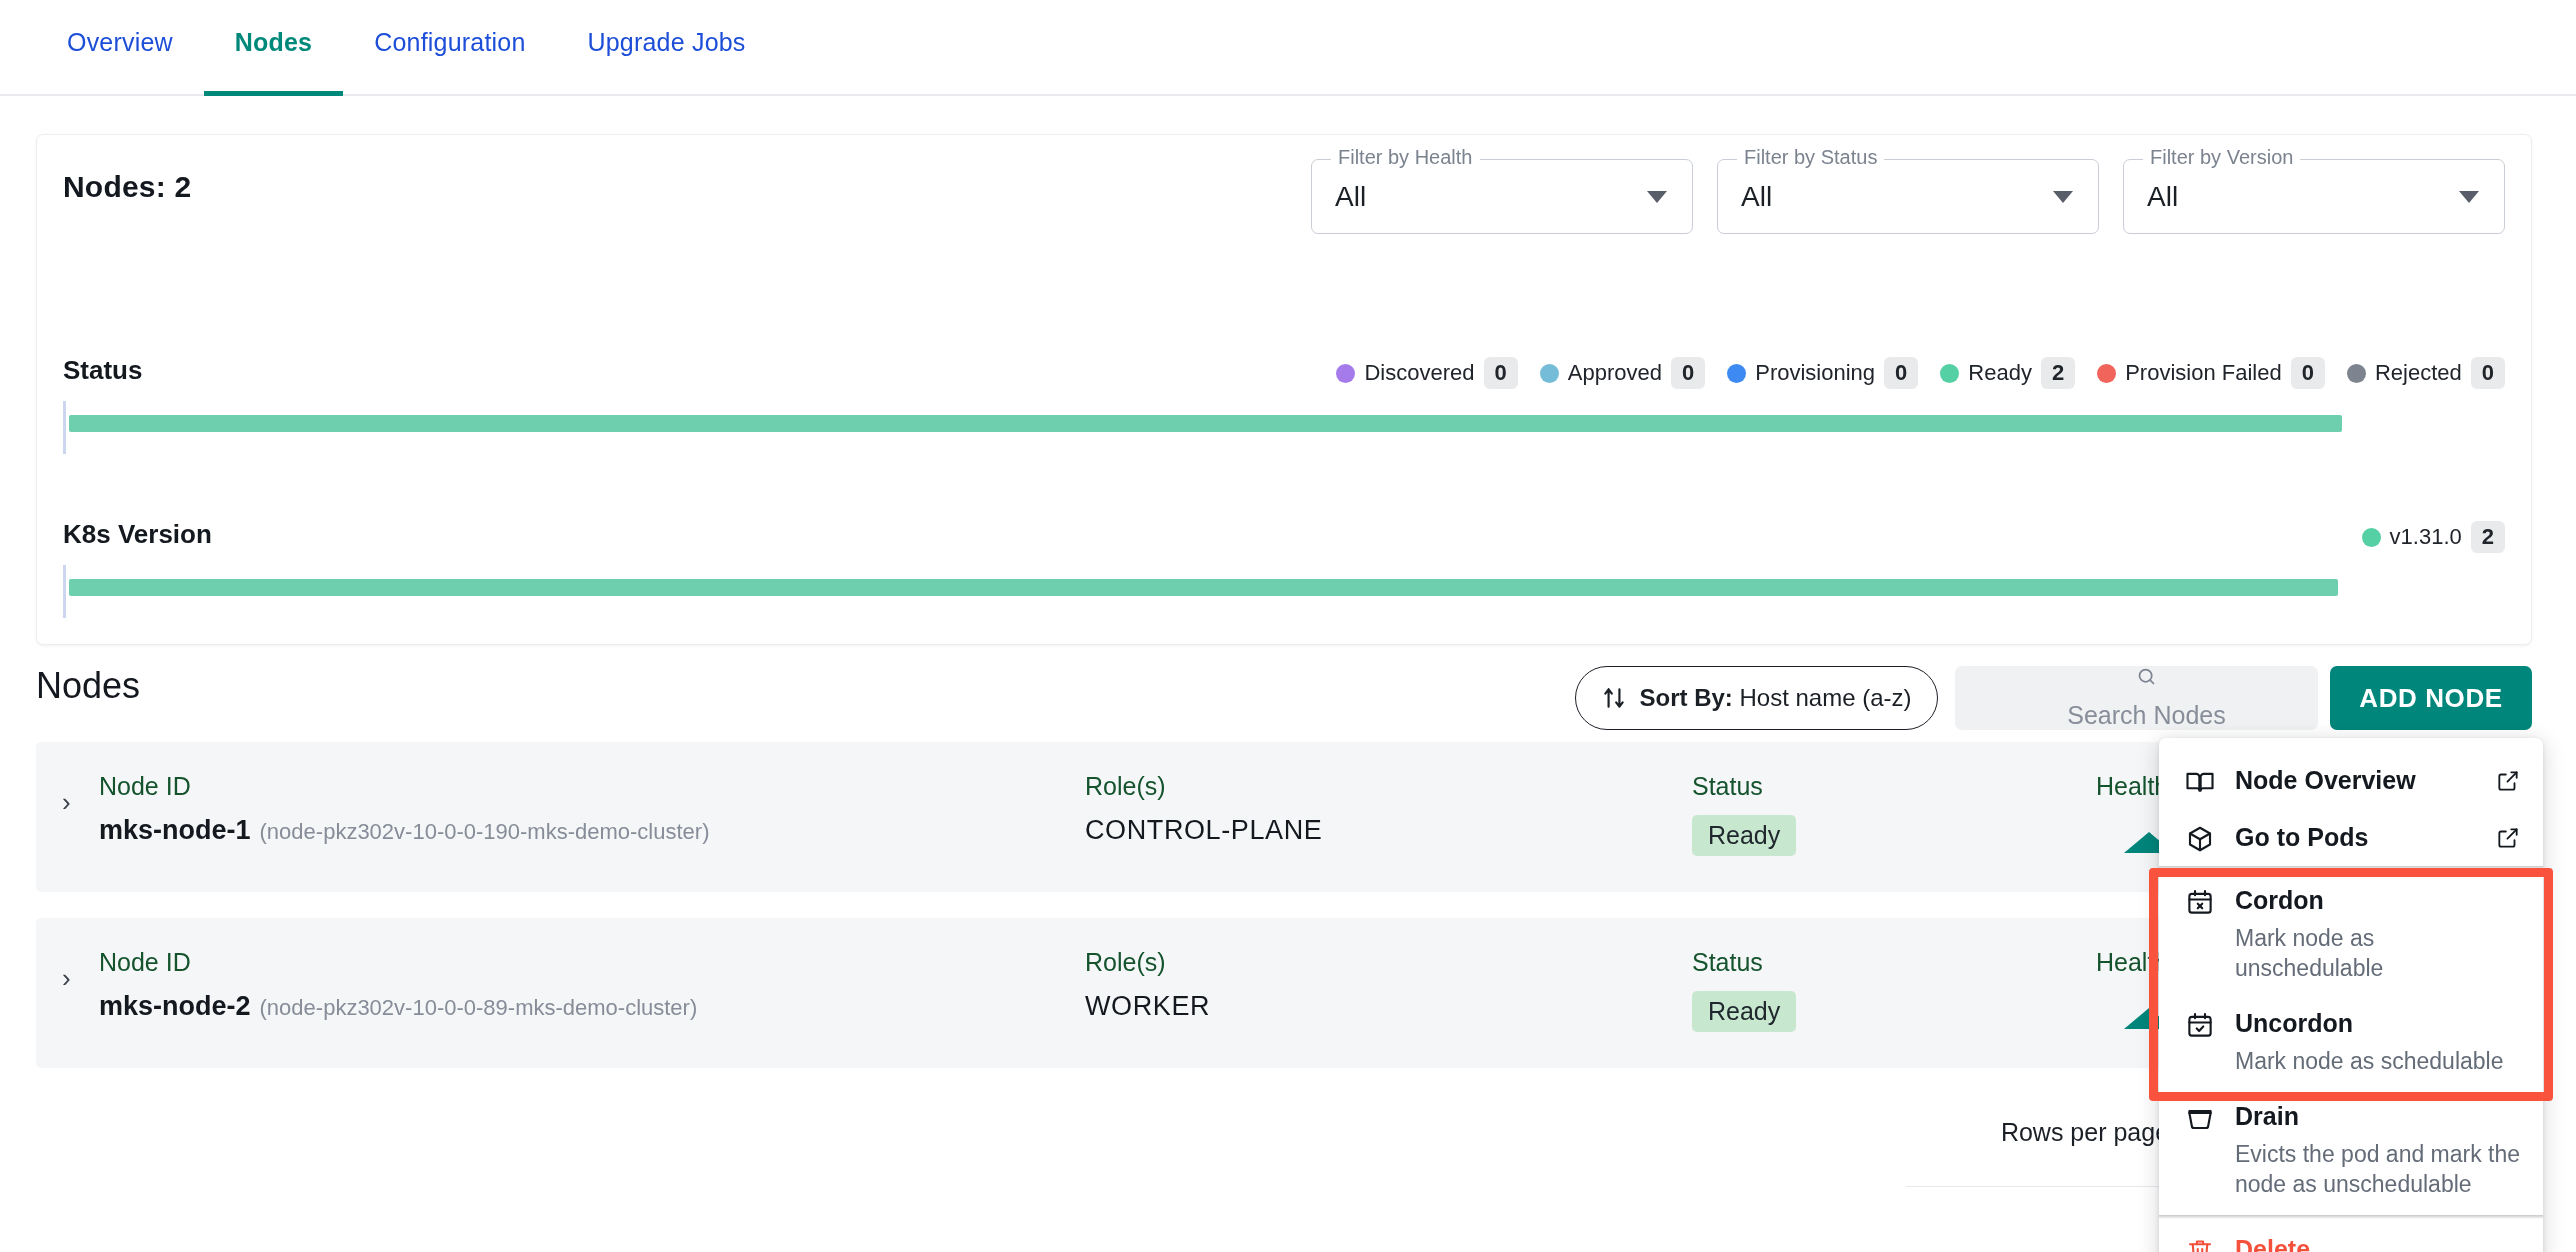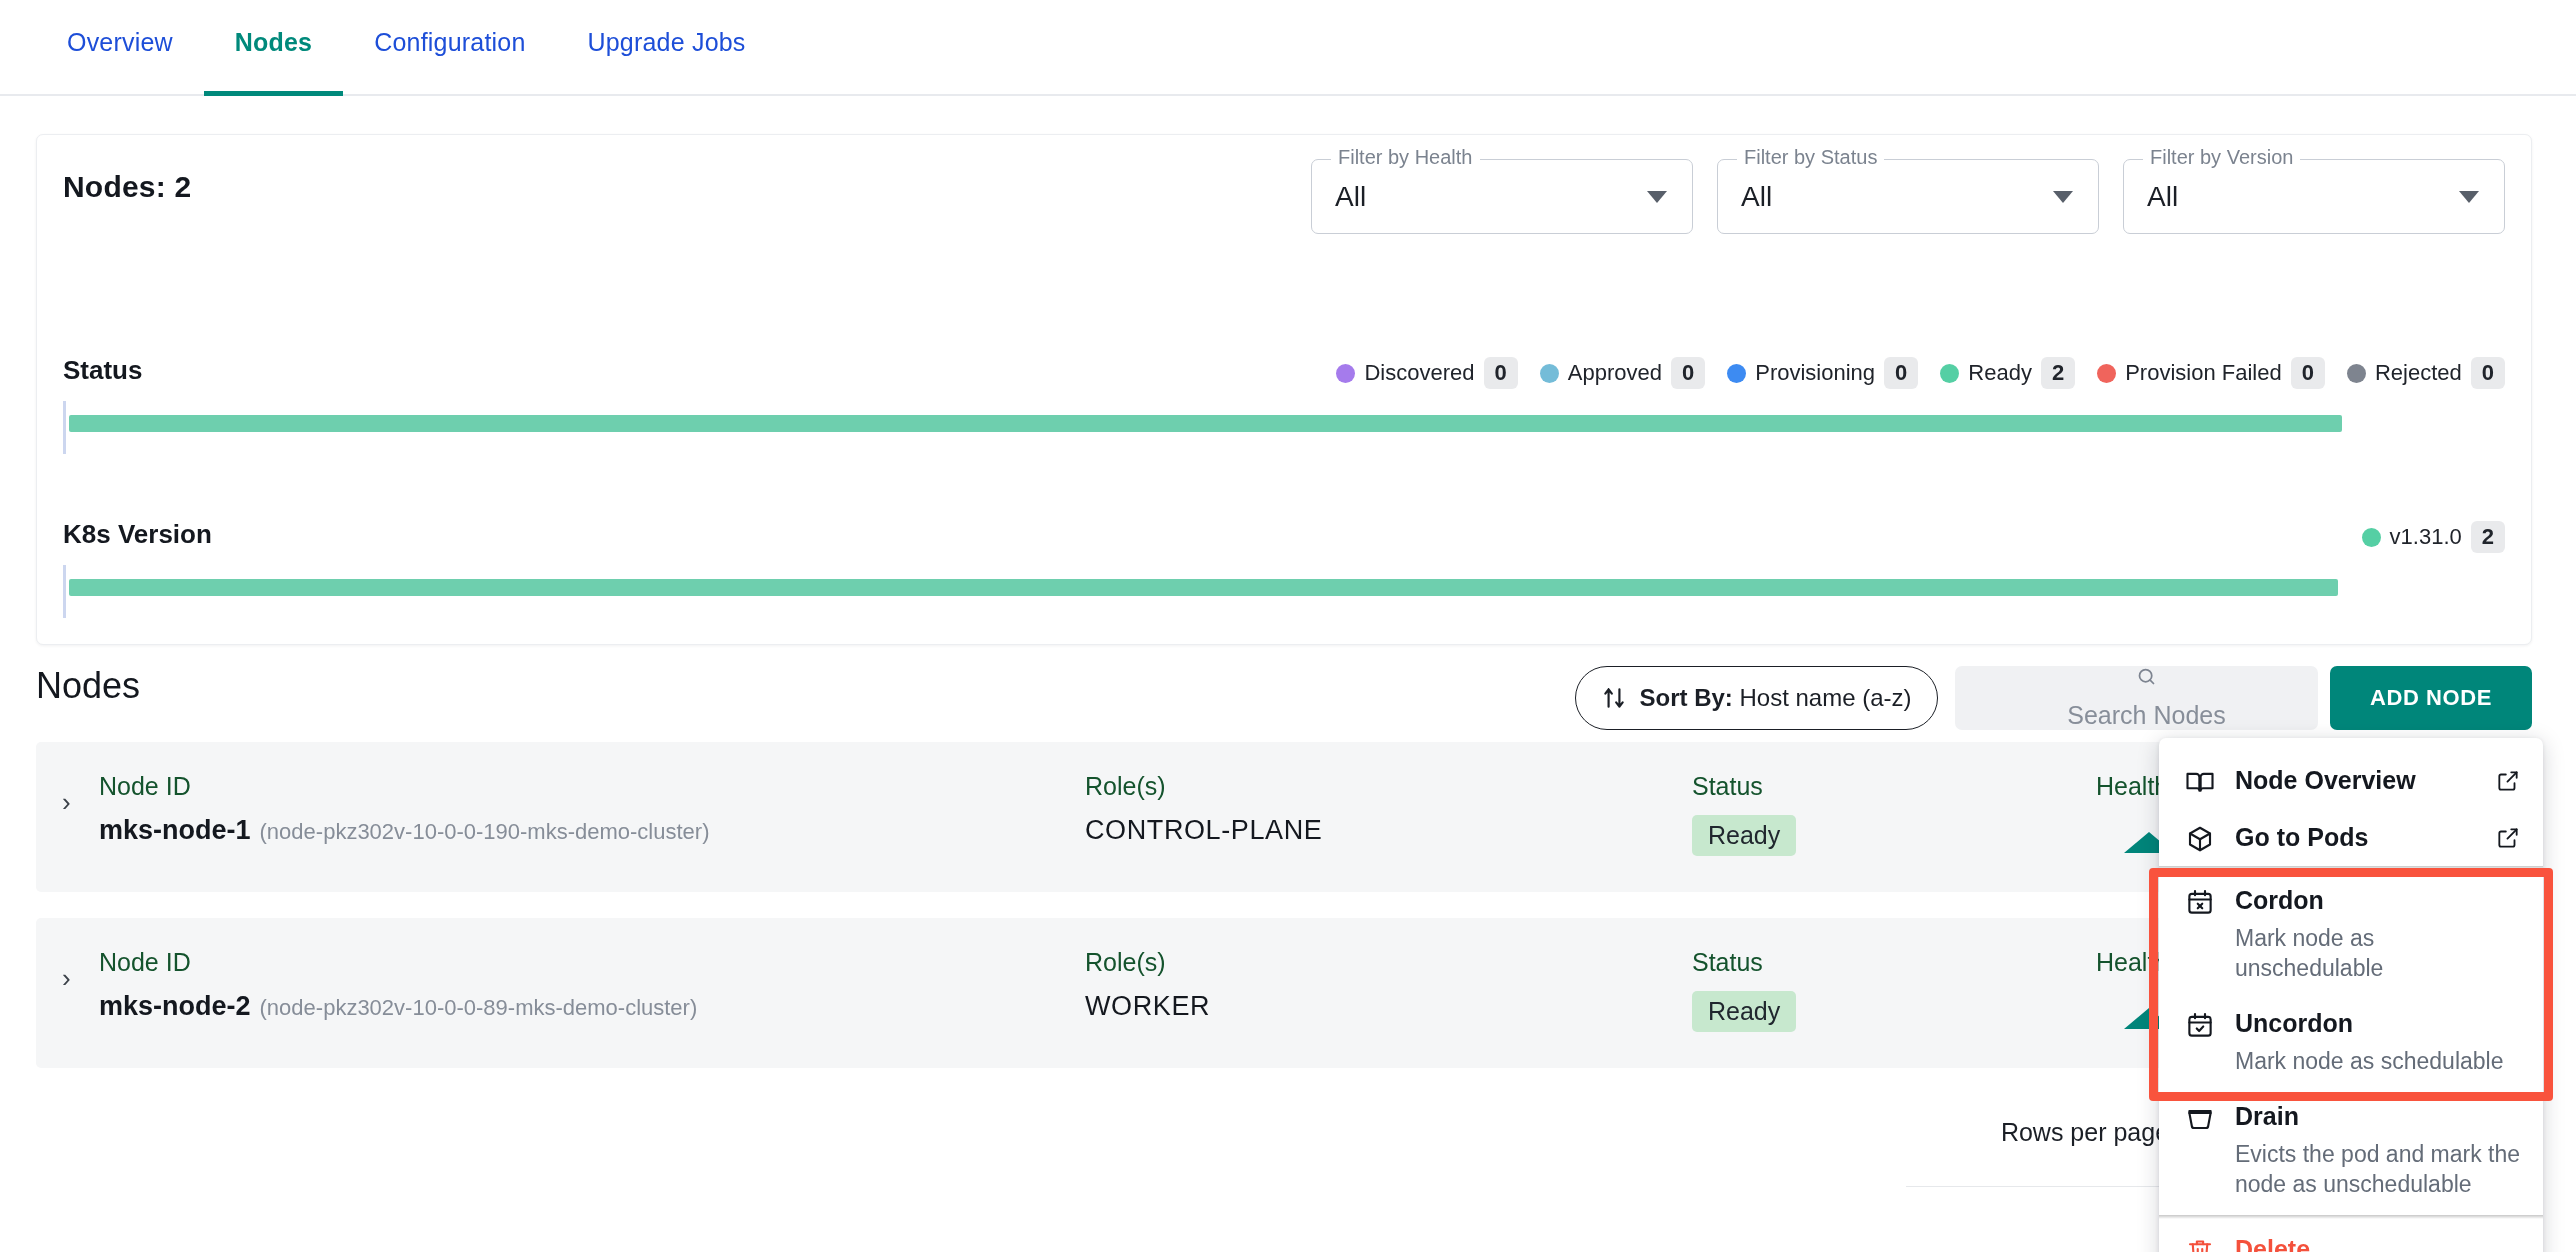--- a/index.html
+++ b/index.html
@@ -211,21 +211,21 @@
     flex-direction: column;
   }
   .search-ph { font-size: 25px; color: #878e99; }
   .add-btn {
     position: absolute;
     left: 2330px; top: 666px;
     width: 202px; height: 64px;
     background: #00867a;
     border-radius: 7px;
     color: #fff;
-    font-size: 22px;
+    font-size: 26px;
     font-weight: 600;
     letter-spacing: 0.6px;
     display: flex;
     align-items: center;
     justify-content: center;
     cursor: pointer;
     border: none;
     font-family: inherit;
   }
 

